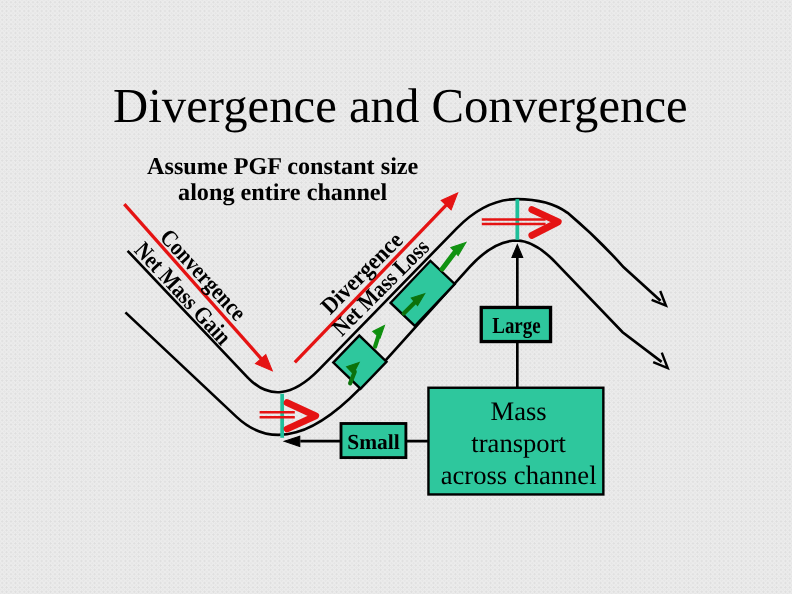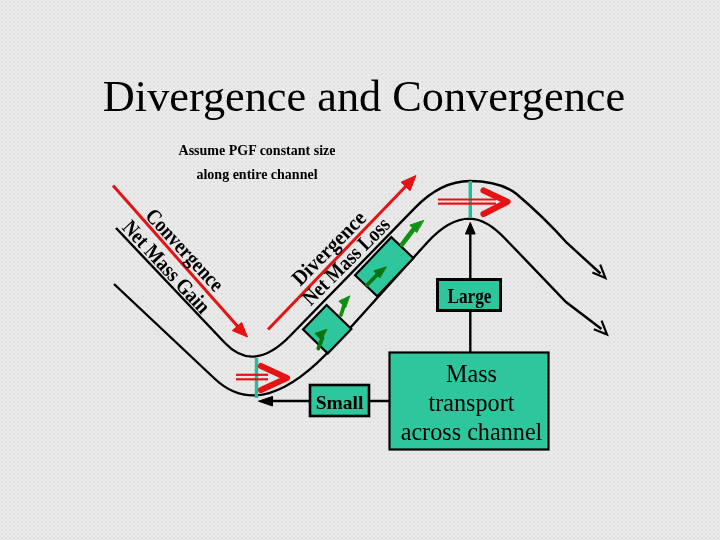--- a/index.html
+++ b/index.html
@@ -9,21 +9,21 @@
   background-size: 4px 4px, 4px 4px;
   background-position: 0 0, 2px 2px;
   font-family:"Liberation Serif", serif;
 }
 #title{
   position:absolute; left:4px; top:71px; width:720px;
   text-align:center; font-size:44.3px; color:#000; letter-spacing:0px;
 }
 #sub{
   position:absolute; left:107px; top:139px; width:300px;
-  text-align:center; font-size:14px; font-weight:bold; color:#000; line-height:23.6px;
+  text-align:center; font-size:22px; font-weight:bold; color:#000; line-height:23.6px;
 }
 </style>
 </head>
 <body>
 <div id="title">Divergence and Convergence</div>
 <div id="sub">Assume PGF constant size<br>along entire channel</div>
 <svg width="720" height="540" viewBox="0 0 720 540" style="position:absolute;left:0;top:0" xmlns="http://www.w3.org/2000/svg">
 
   <g fill="none" stroke="#000" stroke-width="2.4">
     <path d="M116,228 L225,343 Q253.6,373.3 290,336 L415,207.8 Q441.1,181 470,181 C490,181 505,185.5 516,193.5 C532,207 550,224 567,243 L600.5,273.5"></path>

